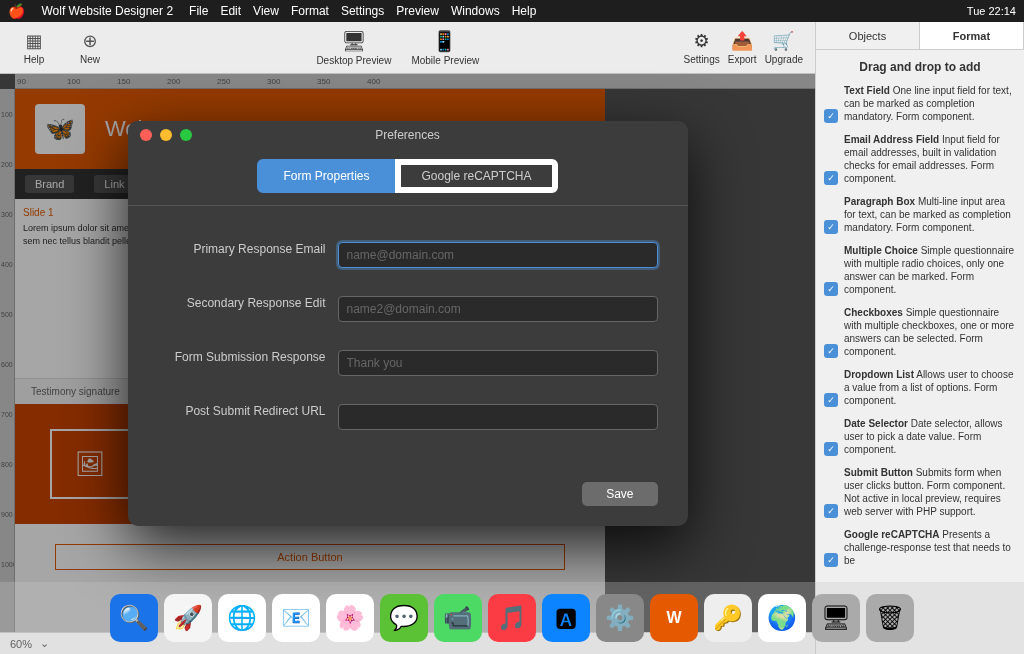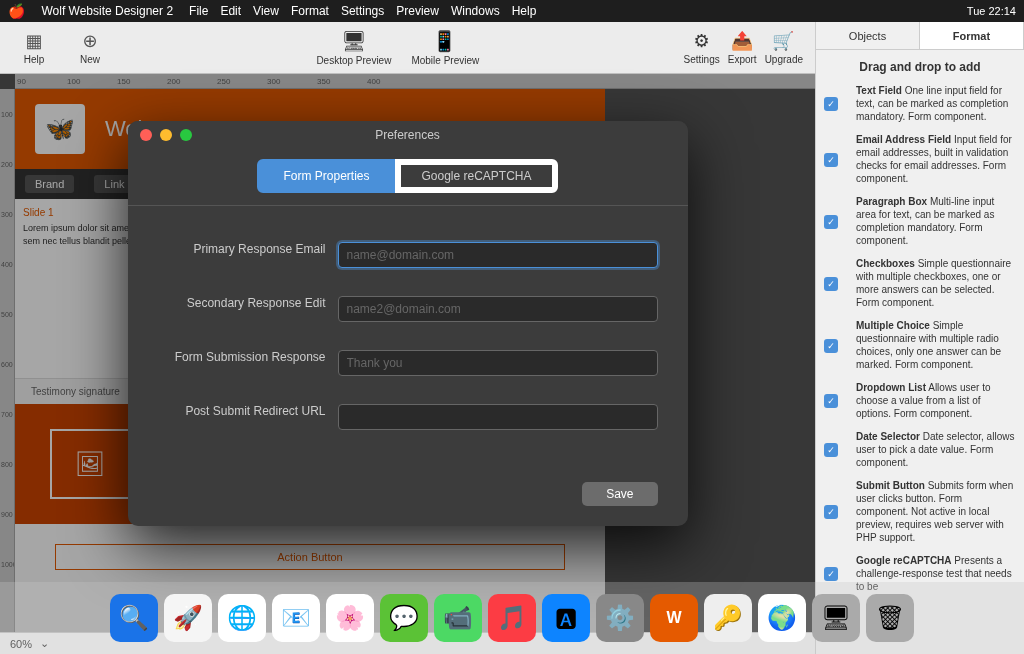--- a/index.html
+++ b/index.html
@@ -118,22 +118,22 @@
     .right-panel-content { padding: 10px 8px; }
     .right-panel-title {
       font-size: 12px;
       font-weight: 600;
       text-align: center;
       margin-bottom: 10px;
       color: #333;
     }
     .component-item {
       display: flex;
-      align-items: center;
-      gap: 18px;
+      align-items: flex-end;
+      gap: 6px;
       margin-bottom: 10px;
     }
     .component-checkbox {
       width: 14px;
       height: 14px;
       background: #4a90d9;
       border-radius: 3px;
       display: flex;
       align-items: center;
       justify-content: center;
@@ -650,27 +650,27 @@
     </div>
     <div class="component-item">
       <div class="component-checkbox"></div>
       <div class="component-text">
         <span class="component-name">Paragraph Box</span> Multi-line input area for text, can be marked as completion mandatory. Form component.
       </div>
     </div>
     <div class="component-item">
       <div class="component-checkbox"></div>
       <div class="component-text">
+        <span class="component-name">Multiple Choice</span> Simple questionnaire with multiple radio choices, only one answer can be marked. Form component.
+      </div>
+    </div>
+    <div class="component-item">
+      <div class="component-checkbox"></div>
+      <div class="component-text">
         <span class="component-name">Checkboxes</span> Simple questionnaire with multiple checkboxes, one or more answers can be selected. Form component.
-      </div>
-    </div>
-    <div class="component-item">
-      <div class="component-checkbox"></div>
-      <div class="component-text">
-        <span class="component-name">Multiple Choice</span> Simple questionnaire with multiple radio choices, only one answer can be marked. Form component.
       </div>
     </div>
     <div class="component-item">
       <div class="component-checkbox"></div>
       <div class="component-text">
         <span class="component-name">Dropdown List</span> Allows user to choose a value from a list of options. Form component.
       </div>
     </div>
     <div class="component-item">
       <div class="component-checkbox"></div>

